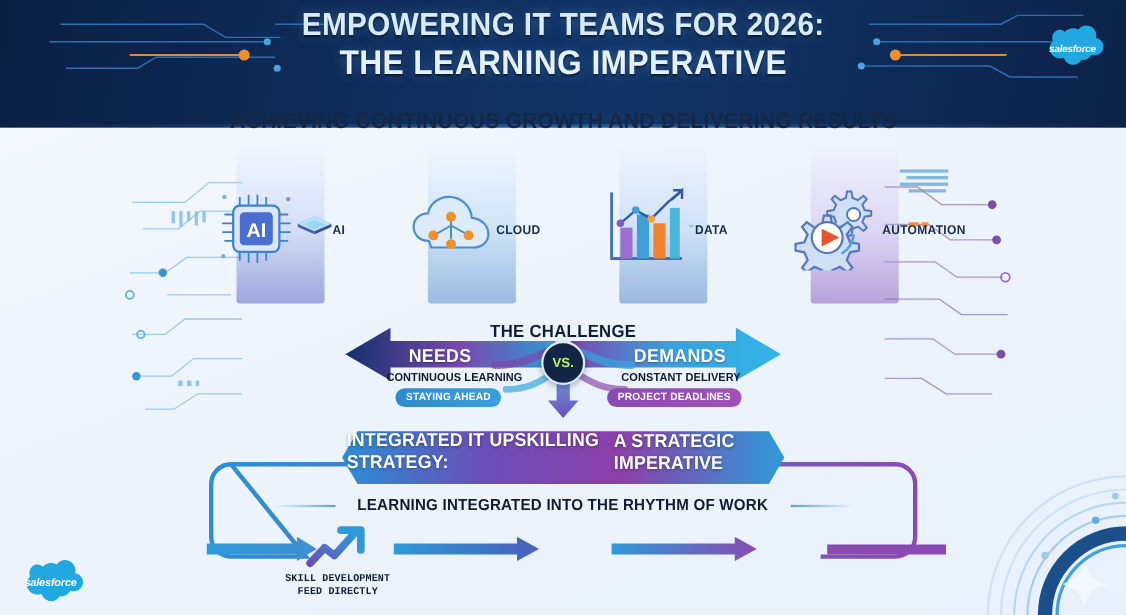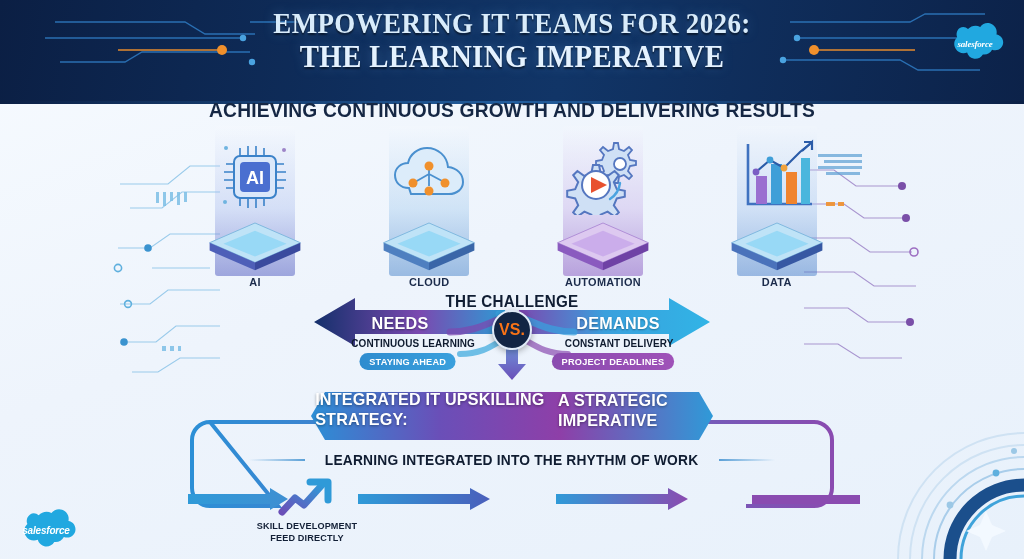--- a/index.html
+++ b/index.html
@@ -7,24 +7,23 @@
   body {
     font-family:"Liberation Sans", sans-serif;
     background:#eef4fb;
     position:relative;
   }
   .stage { position:relative; width:1024px; height:559px; overflow:hidden;
            background:linear-gradient(160deg,#f7fbff 0%,#eef4fc 45%,#e8f1fb 100%); }
 
   
   .header {
-    position:absolute; left:0; top:0; width:1024px; height:104px;
+    position:absolute; left:0; top:0; width:1024px; height:116px;
     background:linear-gradient(100deg,#0b1f44 0%,#0f2f5e 38%,#113567 55%,#0c2249 100%);
     overflow:hidden;
-    font-family:Liberation Serif, serif;
   }
   .header:after{
     content:""; position:absolute; left:0; bottom:0; width:100%; height:3px;
     background:linear-gradient(90deg,#0b1f44,#2a6fb5,#0b1f44);
     opacity:.7;
   }
   .hdr-svg{ position:absolute; left:0; top:0; }
   .title-wrap{
     position:absolute; left:0; top:8px; width:1024px; text-align:center;
     z-index:4; pointer-events:none;
@@ -59,21 +58,21 @@
   
   .bg-circuit{ position:absolute; top:130px; z-index:1; }
   #circuit-left{ left:0; }
   #circuit-right{ right:0; }
 
   
   .pillars{
     position:absolute; left:196px; top:128px; width:640px; height:160px;
     display:flex; justify-content:space-between; z-index:3;
   }
-  .pillar{ width:118px; position:relative; display:flex; flex-direction:column;
+  .pillar{ width:118px; position:relative; display:flex; flex-direction:row;
            align-items:center; }
   .pillar .col{
     position:absolute; left:19px; top:-2px; width:80px; height:150px;
     border-radius:3px; z-index:0;
   }
   .pillar .icon-box{ position:relative; z-index:2; height:100px;
     display:flex; align-items:center; justify-content:center; }
   .cube{ position:relative; z-index:2; margin-top:-6px; }
   .pillar .label{
     position:relative; z-index:3; margin-top:4px; font-size:11.5px;
@@ -105,21 +104,21 @@
     font-size:9.5px; font-weight:700; display:flex; align-items:center;
     padding:0 10px; letter-spacing:.2px; transform:scaleX(.97);
   }
   #pill-left{ left:58px; background:linear-gradient(90deg,#2e8ccf,#3aa0dd); }
   #pill-right{ right:48px; background:linear-gradient(90deg,#8a4bb0,#9f52b8); }
   .vs-badge{
     position:absolute; left:50%; top:18px; transform:translateX(-50%);
     width:40px; height:40px; border-radius:50%;
     background:#122544; border:2px solid #dfeaf7;
     display:flex; align-items:center; justify-content:center;
-    color:#f97316; font-size:16px; font-weight:700; z-index:8;
+    color:#bef264; font-size:12px; font-weight:700; z-index:8;
     box-shadow:0 2px 6px rgba(0,0,0,.3);
   }
 
   
   .strategy-shell{ position:absolute; left:186px; top:418px; width:652px; height:92px; z-index:3; }
   .strategy-banner{
     position:absolute; left:50%; top:390px; transform:translateX(-50%);
     width:406px; height:52px; z-index:7;
     display:flex; flex-direction:row; align-items:flex-start; justify-content:center;
     color:#fff; text-shadow:0 1px 3px rgba(0,0,0,.4);
@@ -133,21 +132,21 @@
   .rhythm-txt{
     font-size:14.5px; font-weight:700; color:#0f1c31; letter-spacing:.2px;
     transform:scaleX(.95); white-space:nowrap;
   }
   .rhythm-line{ width:56px; height:2px; background:linear-gradient(90deg,rgba(90,160,215,0),#5aa0d7); }
   .rhythm-line.r{ background:linear-gradient(90deg,#5aa0d7,rgba(90,160,215,0)); }
 
   
   .steps{ position:absolute; left:0; top:478px; width:1024px; height:80px; z-index:6; }
   .step{ position:absolute; width:170px; text-align:center; }
-  #step-1{ left:222px; } #step-2{ left:428px; } #step-3{ left:622px; }
+  #step-1{ left:222px;font-family:Liberation Mono, monospace; } #step-2{ left:428px; } #step-3{ left:622px; }
   .step .glyph{ height:40px; display:flex; align-items:flex-end; justify-content:center; }
   .step .cap{
     font-size:9.5px; font-weight:700; color:#121f36; line-height:1.25;
     letter-spacing:.15px; transform:scaleX(.96); margin-top:2px;
   }
   .corner-arcs{ position:absolute; right:0; bottom:0; z-index:2; }
 </style>
 </head>
 <body>
 
@@ -292,20 +291,45 @@
         <polygon points="48,2 94,22 48,42 2,22" fill="#bfe3f7" stroke="#7fb8de" stroke-width="1"></polygon>
         <polygon points="2,22 48,42 48,50 2,30" fill="#4e7fc0"></polygon>
         <polygon points="94,22 48,42 48,50 94,30" fill="#3a66a8"></polygon>
         <polygon points="48,10 80,23 48,36 16,23" fill="#8fd6f5" opacity=".8"></polygon>
       </svg>
       <div class="label">CLOUD</div>
     </div>
 
 
     <div class="pillar">
+      <div class="col" style="background:linear-gradient(180deg,rgba(255,255,255,.1) 0%,rgba(155,190,235,.35) 55%,rgba(70,125,200,.5) 100%);"></div>
+      <div class="icon-box">
+        <svg width="82" height="78" viewBox="0 0 82 78">
+          <path d="M12,6 V66 H76" fill="none" stroke="#3f72c0" stroke-width="2.6"></path>
+          <rect x="20" y="38" width="11" height="28" fill="#9a6fd0"></rect>
+          <rect x="35" y="26" width="11" height="40" fill="#3f9fd8"></rect>
+          <rect x="50" y="34" width="11" height="32" fill="#f0842e"></rect>
+          <rect x="65" y="20" width="9" height="46" fill="#4ab6dd"></rect>
+          <polyline points="20,34 34,22 48,30 64,14 74,6" fill="none" stroke="#2b5ca8" stroke-width="2.2"></polyline>
+          <circle cx="20" cy="34" r="3.4" fill="#7b5ec4"></circle>
+          <circle cx="34" cy="22" r="3.4" fill="#3f9fd8"></circle>
+          <circle cx="48" cy="30" r="3.4" fill="#f0a23c"></circle>
+          <path d="M66,13 L76,4 L76,12 M76,4 L68,4" fill="none" stroke="#2b5ca8" stroke-width="2.2"></path>
+        </svg>
+      </div>
+      <svg class="cube" width="96" height="52" viewBox="0 0 96 52">
+        <polygon points="48,2 94,22 48,42 2,22" fill="#bfe3f7" stroke="#7fb8de" stroke-width="1"></polygon>
+        <polygon points="2,22 48,42 48,50 2,30" fill="#4a72bb"></polygon>
+        <polygon points="94,22 48,42 48,50 94,30" fill="#3758a3"></polygon>
+        <polygon points="48,10 80,23 48,36 16,23" fill="#8fd6f5" opacity=".8"></polygon>
+      </svg>
+      <div class="label">DATA</div>
+    </div>
+
+    <div class="pillar">
       <div class="col" style="background:linear-gradient(180deg,rgba(255,255,255,.1) 0%,rgba(195,170,230,.38) 55%,rgba(140,95,195,.55) 100%);"></div>
       <div class="icon-box">
         <svg width="82" height="76" viewBox="0 0 82 76">
           <g fill="#cfe0f5" stroke="#5577c0" stroke-width="1.8">
             <path d="M56,6 l4,0 1,6 5,2 5,-4 3,3 -4,5 2,5 6,1 0,4 -6,1 -2,5 4,5 -3,3 -5,-4 -5,2 -1,6 -4,0
                      -1,-6 -5,-2 -5,4 -3,-3 4,-5 -2,-5 -6,-1 0,-4 6,-1 2,-5 -4,-5 3,-3 5,4 5,-2 Z" transform="translate(-4,-2)"></path>
             <circle cx="58" cy="25" r="6" fill="#ffffff"></circle>
           </g>
           <g fill="#cfe0f5" stroke="#5577c0" stroke-width="2">
             <path d="M33,20 l6,0 1.6,8 7,3 7,-5 4.2,4.2 -5,7 3,7 8,1.6 0,6 -8,1.6 -3,7 5,7 -4.2,4.2 -7,-5 -7,3
@@ -317,45 +341,20 @@
         </svg>
       </div>
       <svg class="cube" width="96" height="52" viewBox="0 0 96 52">
         <polygon points="48,2 94,22 48,42 2,22" fill="#ddc9f0" stroke="#b08ed6" stroke-width="1"></polygon>
         <polygon points="2,22 48,42 48,50 2,30" fill="#8a5bbf"></polygon>
         <polygon points="94,22 48,42 48,50 94,30" fill="#6f42a5"></polygon>
         <polygon points="48,10 80,23 48,36 16,23" fill="#c8a8ea" opacity=".85"></polygon>
       </svg>
       <div class="label">AUTOMATION</div>
     </div>
-
-    <div class="pillar">
-      <div class="col" style="background:linear-gradient(180deg,rgba(255,255,255,.1) 0%,rgba(155,190,235,.35) 55%,rgba(70,125,200,.5) 100%);"></div>
-      <div class="icon-box">
-        <svg width="82" height="78" viewBox="0 0 82 78">
-          <path d="M12,6 V66 H76" fill="none" stroke="#3f72c0" stroke-width="2.6"></path>
-          <rect x="20" y="38" width="11" height="28" fill="#9a6fd0"></rect>
-          <rect x="35" y="26" width="11" height="40" fill="#3f9fd8"></rect>
-          <rect x="50" y="34" width="11" height="32" fill="#f0842e"></rect>
-          <rect x="65" y="20" width="9" height="46" fill="#4ab6dd"></rect>
-          <polyline points="20,34 34,22 48,30 64,14 74,6" fill="none" stroke="#2b5ca8" stroke-width="2.2"></polyline>
-          <circle cx="20" cy="34" r="3.4" fill="#7b5ec4"></circle>
-          <circle cx="34" cy="22" r="3.4" fill="#3f9fd8"></circle>
-          <circle cx="48" cy="30" r="3.4" fill="#f0a23c"></circle>
-          <path d="M66,13 L76,4 L76,12 M76,4 L68,4" fill="none" stroke="#2b5ca8" stroke-width="2.2"></path>
-        </svg>
-      </div>
-      <svg class="cube" width="96" height="52" viewBox="0 0 96 52">
-        <polygon points="48,2 94,22 48,42 2,22" fill="#bfe3f7" stroke="#7fb8de" stroke-width="1"></polygon>
-        <polygon points="2,22 48,42 48,50 2,30" fill="#4a72bb"></polygon>
-        <polygon points="94,22 48,42 48,50 94,30" fill="#3758a3"></polygon>
-        <polygon points="48,10 80,23 48,36 16,23" fill="#8fd6f5" opacity=".8"></polygon>
-      </svg>
-      <div class="label">DATA</div>
-    </div>
   </div>
 
   <div class="challenge-title">THE CHALLENGE</div>
 
   <div class="challenge">
     <svg width="424" height="90" viewBox="0 0 424 90" style="position:absolute;left:0;top:0;">
       <defs>
         <linearGradient id="gNeeds" x1="0" y1="0" x2="1" y2="0">
           <stop offset="0%" stop-color="#14306b"></stop>
           <stop offset="55%" stop-color="#7b49b0"></stop>

